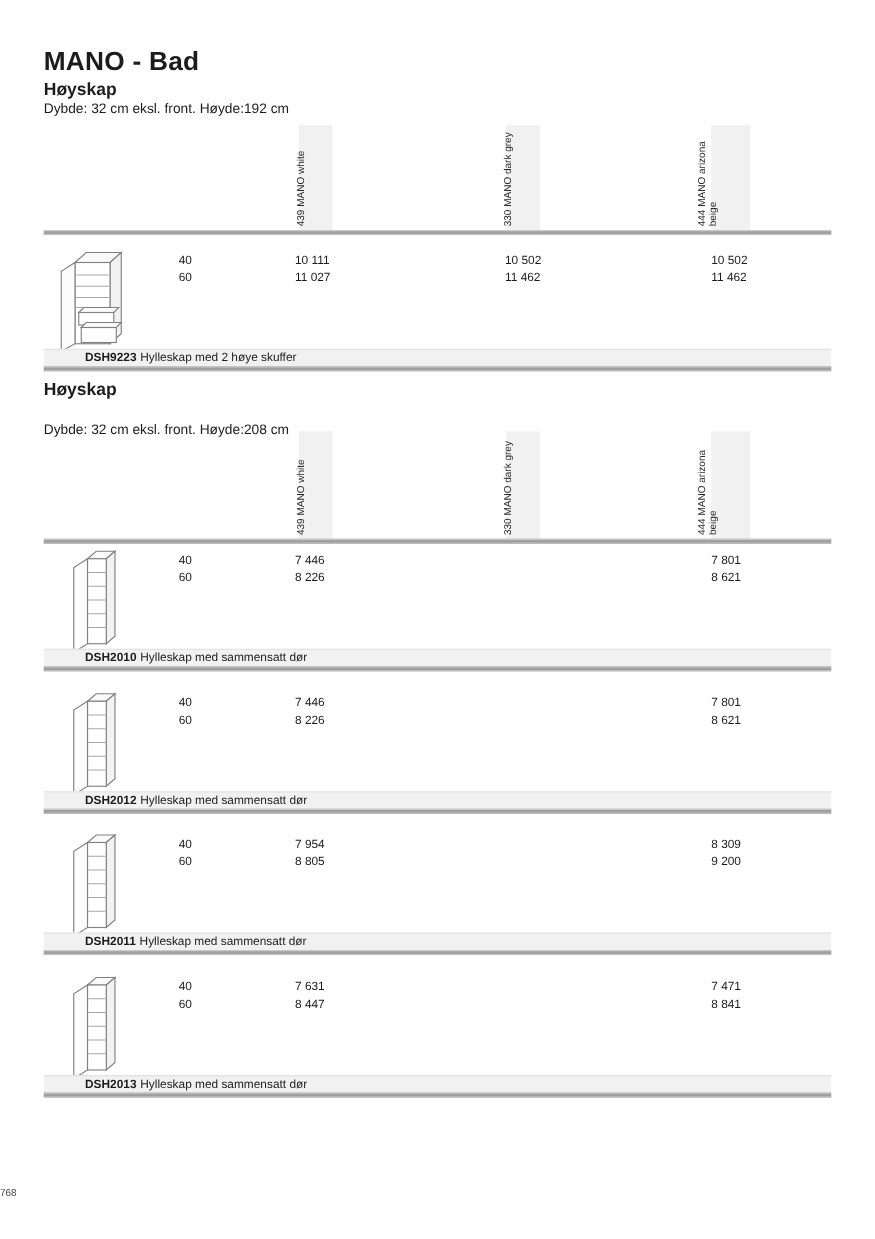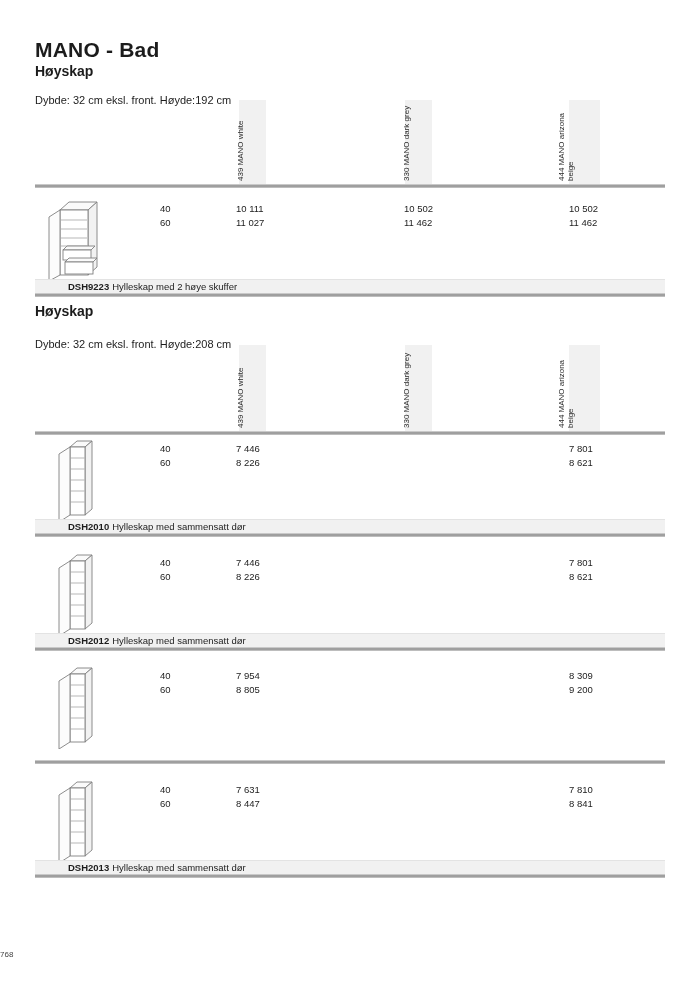--- a/index.html
+++ b/index.html
@@ -15,21 +15,21 @@
   .rot{
     position:absolute;left:6px;bottom:3px;
     transform:rotate(-90deg);transform-origin:0 100%;
     font-size:8px;line-height:9px;color:#2a2a2a;white-space:normal;
   }
   .hline{position:absolute;left:35px;width:630px;height:4px;
     background:#9f9f9f;border-top:1px solid #c9c9c9;border-bottom:1px solid #bdbdbd;box-sizing:border-box;}
   .product{position:absolute;left:0;width:700px;height:102px;}
   .row{position:absolute;left:0;width:700px;height:12px;font-size:9.5px;}
   .cell{position:absolute;white-space:nowrap;}
-  .size{left:143px;margin-left:17px;}
+  .size{left:143px;}
   .c1{left:236px;text-align:center;}
   .c2{left:404px;}
   .c3{left:569px;}
   .imgbox{position:absolute;}
   .descbar{
     position:absolute;left:35px;width:630px;height:14px;top:82px;
     background:#f1f1f1;border-top:1px solid #e3e3e3;
     font-size:9.5px;line-height:14px;padding-left:3px;box-sizing:border-box;
     white-space:nowrap;
   }
@@ -40,21 +40,21 @@
   svg{display:block;}
 </style>
 </head>
 <body>
 
 <div class="page">
 
   <div class="abs title">MANO - Bad</div>
 
   <div class="abs subtitle" style="top:63px">Høyskap</div>
-  <div class="abs spec" style="top:94px">Dybde: 32 cm eksl. front. Høyde:192 cm</div>
+  <div class="abs spec" style="top:81px">Dybde: 32 cm eksl. front. Høyde:192 cm</div>
 
   <div class="strip" style="left:239px;top:100px;width:27px;height:84px">
     <div class="rot" style="width:80px">439 MANO white</div>
   </div>
   <div class="strip" style="left:405px;top:100px;width:27px;height:84px">
     <div class="rot" style="width:80px">330 MANO dark grey</div>
   </div>
   <div class="strip" style="left:569px;top:100px;width:31px;height:84px">
     <div class="rot" style="width:80px">444 MANO arizona beige</div>
   </div>
@@ -210,20 +210,23 @@
       <span class="cell c1">7 954</span>
       <span class="cell c2"></span>
       <span class="cell c3">8 309</span>
     </div>
     <div class="row" style="top:20px">
       <span class="cell size">60</span>
       <span class="cell c1">8 805</span>
       <span class="cell c2"></span>
       <span class="cell c3">9 200</span>
     </div>
+    <div class="descbar">
+      <span class="code">DSH2011</span><span class="desc">Hylleskap med sammensatt dør</span>
+    </div>
     <div class="hline"></div>
   </div>
 
   <div class="product" style="top:778px">
     <div class="imgbox" style="left:52px;top:1px">
       <svg width="56" height="84" viewBox="0 0 56 84">
         <g fill="#ffffff" stroke="#808080" stroke-width="0.9">
           <polygon points="18,9 25,3 40,3 33,9" fill="#fafafa"></polygon>
           <polygon points="33,9 40,3 40,71 33,77" fill="#f2f2f2"></polygon>
           <rect x="18" y="9" width="15" height="68"></rect>
@@ -235,21 +238,21 @@
           <line x1="18.5" y1="42" x2="32.5" y2="42"></line>
           <line x1="18.5" y1="53" x2="32.5" y2="53"></line>
           <line x1="18.5" y1="64" x2="32.5" y2="64"></line>
         </g>
       </svg>
     </div>
     <div class="row" style="top:6px">
       <span class="cell size">40</span>
       <span class="cell c1">7 631</span>
       <span class="cell c2"></span>
-      <span class="cell c3">7 810</span>
+      <span class="cell c3">7 471</span>
     </div>
     <div class="row" style="top:20px">
       <span class="cell size">60</span>
       <span class="cell c1">8 447</span>
       <span class="cell c2"></span>
       <span class="cell c3">8 841</span>
     </div>
     <div class="descbar">
       <span class="code">DSH2013</span><span class="desc">Hylleskap med sammensatt dør</span>
     </div>

